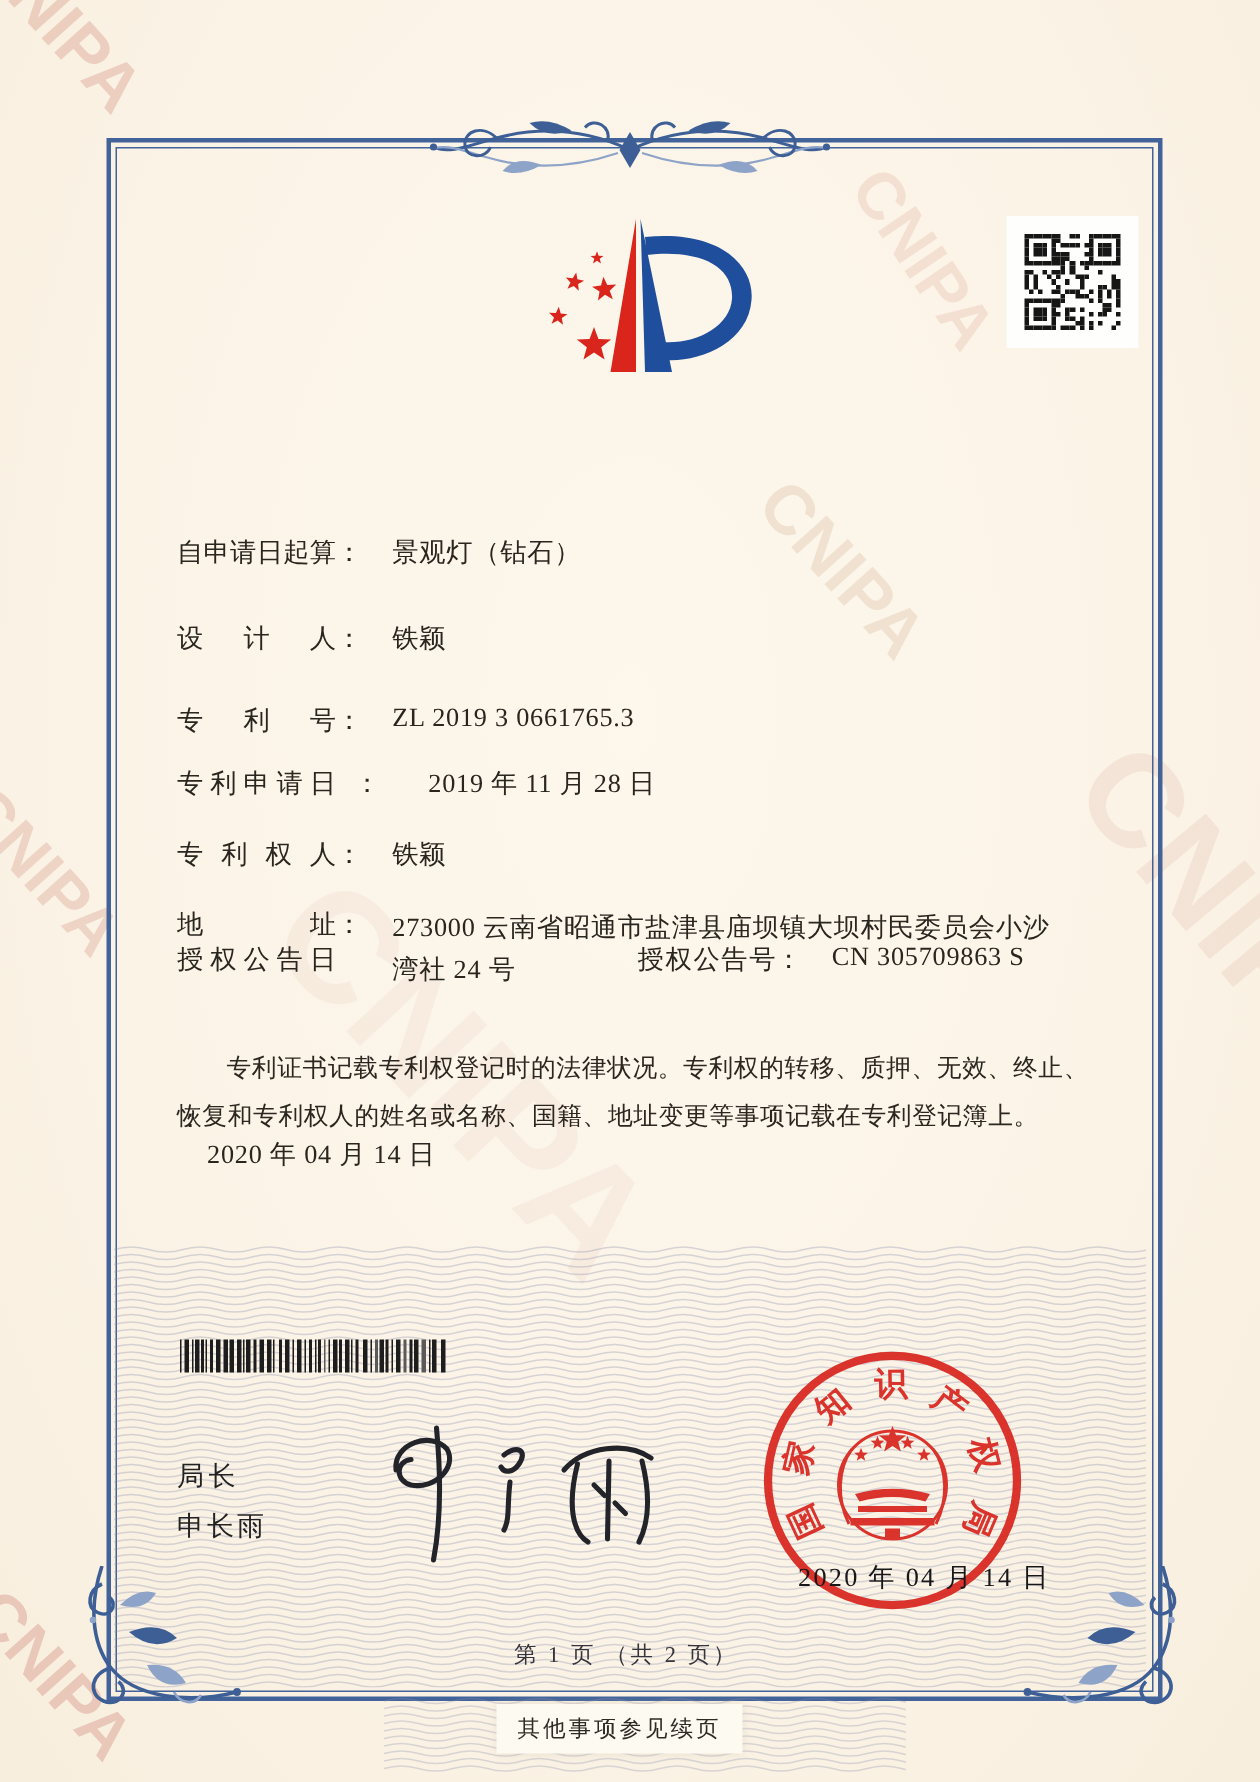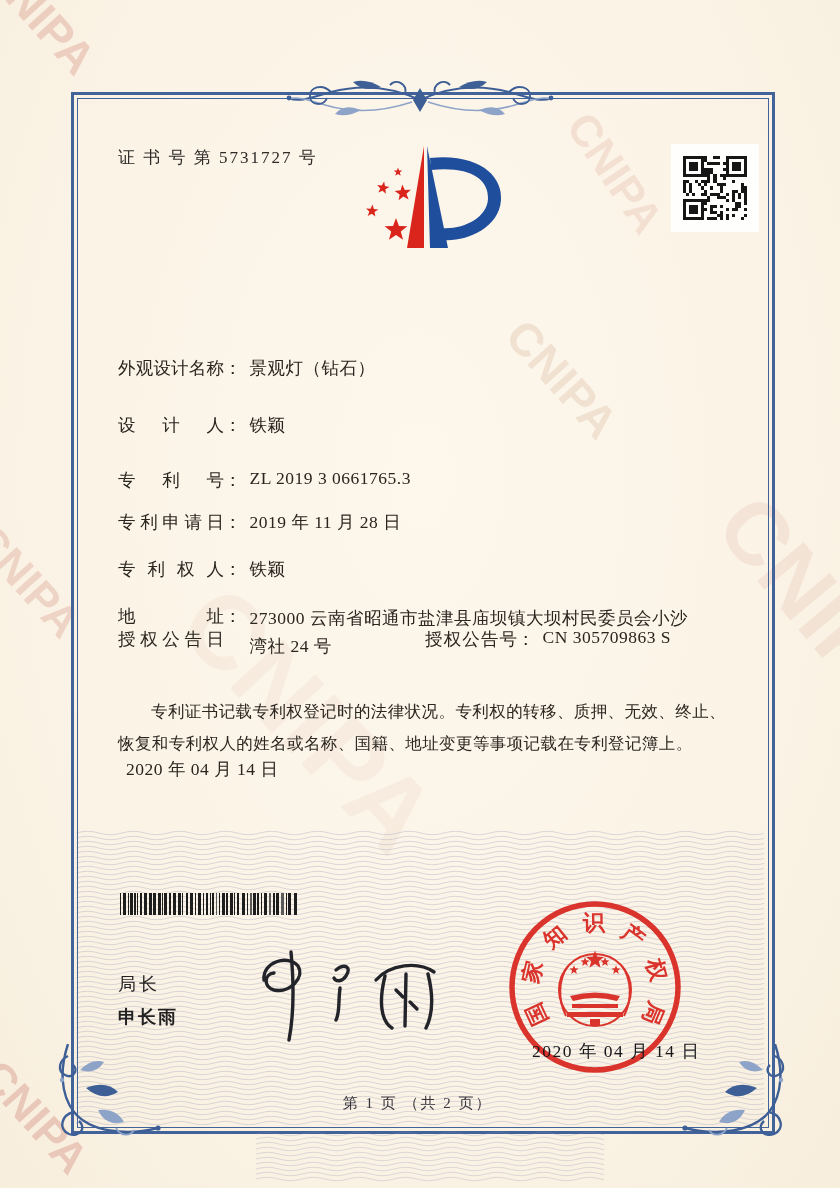--- a/index.html
+++ b/index.html
@@ -35,40 +35,40 @@
   .qr-grid{display:grid;grid-template-columns:repeat(21,3.1px);grid-auto-rows:3.1px;}
   .qr-grid .q{background:#161616;}
 
   .title{position:absolute;left:0;top:256px;width:840px;margin:0;text-align:center;
          font-size:43px;font-weight:bold;color:#15120f;letter-spacing:9px;}
 
   
   .row{position:absolute;left:118px;font-size:17.5px;color:#29251f;display:flex;align-items:flex-start;}
   .lbl{display:inline-block;width:106px;text-align:justify;text-align-last:justify;flex:0 0 106px;}
   .colon{flex:0 0 auto;}
-  .val{margin-left:8px;letter-spacing:.5px;}
+  .val{margin-left:20px;letter-spacing:.5px;}
   .row-name{top:356px;} .row-designer{top:413px;} .row-patno{top:468px;}
-  .row-filing{top:510px;} .row-patentee{top:557px;}
+  .row-filing{top:510px;gap:12px;} .row-patentee{top:557px;}
   .row-addr{top:604px;} .row-addr .val{width:452px;line-height:1.62;}
   .row-grant{top:627px;width:610px;flex-direction:column;}
   .pair2{position:absolute;left:307px;top:0;display:flex;}
   .pair2 .lbl{width:92px;flex:0 0 92px;}
 
   
   .body-text{position:absolute;left:118px;top:696px;width:608px;font-size:16.5px;color:#2b2620;
              line-height:1.93;letter-spacing:.4px;text-align:justify;}
   .body-text p{margin:0;text-indent:2em;}
 
   
   .barcode{position:absolute;left:120px;top:893px;height:22px;display:flex;align-items:stretch;}
   .barcode div{height:100%;}
 
   
   .sig-title{position:absolute;left:118px;top:972px;font-size:18px;color:#232222;letter-spacing:3px;}
-  .sig-name{position:absolute;left:118px;top:1005px;font-size:18px;color:#232222;letter-spacing:2px;font-weight:bold;}
+  .sig-name{position:absolute;left:118px;top:1005px;font-size:18px;color:#232222;letter-spacing:2px;}
   .sig-hand{position:absolute;left:248px;top:946px;}
 
   
   .seal{position:absolute;left:506px;top:898px;}
   .seal-date{position:absolute;left:532px;top:1039px;font-size:17.5px;color:#17171a;letter-spacing:1.5px;}
 
   .page-info{position:absolute;left:0;top:1094px;width:835px;text-align:center;
              font-size:15px;color:#36343c;letter-spacing:2px;}
   .cont-note{position:absolute;left:331px;top:1136px;background:#fdfaf1;
              padding:7px 14px;font-size:15px;color:#2e2a24;letter-spacing:2px;
@@ -205,21 +205,20 @@
       <path d="M22,12 c-9,4 -11,15 -3,19 c8,4 14,-5 8,-10"></path>
       <path d="M40,44 q20,-8 32,4 q-16,10 -32,-4" fill="#3d5f96" stroke="none"></path>
       <path d="M52,66 q18,-2 26,12 q-18,5 -26,-12" fill="#8ea3c8" stroke="none"></path>
       <path d="M34,26 q12,-12 24,-8 q-8,13 -24,8" fill="#8ea3c8" stroke="none"></path>
       <path d="M70,84 c4,8 14,9 18,2" stroke="#8ea3c8" stroke-width="1.8"></path>
       <circle cx="112" cy="84" r="2.6" fill="#3d5f96" stroke="none"></circle>
       <circle cx="16" cy="36" r="2.2" fill="#8ea3c8" stroke="none"></circle>
     </g>
   </svg>
 
-  <div class="cert-no">证 书 号 第 5731727 号</div>
 
   <svg class="logo" width="160" height="104" viewBox="0 0 160 104">
     <polygon fill="#d9251c" points="48.00,23.50 49.11,26.47 52.28,26.61 49.80,28.58 50.65,31.64 48.00,29.89 45.35,31.64 46.20,28.58 43.72,26.61 46.89,26.47"></polygon>
     <polygon fill="#d9251c" points="34.13,37.60 34.96,42.10 39.44,43.10 35.41,45.28 35.85,49.84 32.53,46.69 28.32,48.52 30.30,44.38 27.26,40.95 31.80,41.55"></polygon>
     <polygon fill="#d9251c" points="52.26,40.53 54.84,45.94 60.82,45.68 56.48,49.80 58.58,55.42 53.31,52.56 48.62,56.29 49.71,50.39 44.72,47.09 50.66,46.31"></polygon>
     <polygon fill="#d9251c" points="22.57,60.52 23.79,64.94 28.33,65.54 24.51,68.07 25.35,72.57 21.76,69.72 17.74,71.91 19.34,67.61 16.02,64.46 20.59,64.66"></polygon>
     <polygon fill="#d9251c" points="46.00,74.00 48.96,81.92 57.41,82.29 50.79,87.56 53.05,95.71 46.00,91.04 38.95,95.71 41.21,87.56 34.59,82.29 43.04,81.92"></polygon>
     <polygon points="74,2 57,104 74,104" fill="#d9251c"></polygon>
     <polygon points="77,2 80,104 98,104" fill="#1f4e9c"></polygon>
     <path d="M80,14 C130,9 153,33 151,56 C149,85 115,98 93,96 L91,84 C113,86 137,74 138,55 C139,34 118,22 81,26 Z" fill="#1f4e9c"></path>
@@ -666,21 +665,21 @@
         <div></div>
         <div></div>
         <div></div>
         <div class="q"></div>
         <div></div>
       </div>
   </div>
 
 
   <div class="row row-name">
-    <span class="lbl">外观设计名称</span>
+    <span class="lbl">自申请日起算</span>
       <span class="colon">：</span>
     <span class="val">景观灯（钻石）</span>
   </div>
   <div class="row row-designer">
     <span class="lbl">设 计 人</span>
       <span class="colon">：</span>
     <span class="val">铁颖</span>
   </div>
   <div class="row row-patno">
     <span class="lbl">专 利 号</span>
@@ -852,14 +851,15 @@
       <text x="49" y="46" transform="rotate(-39 49 39)">知</text>
       <text x="88" y="32" transform="rotate(-1 88 25)">识</text>
       <text x="127" y="45" transform="rotate(37 127 38)">产</text>
       <text x="150" y="79" transform="rotate(75 150 72)">权</text>
       <text x="147" y="122" transform="rotate(113 147 115)">局</text>
     </g>
   </svg>
   <div class="seal-date">2020 年 04 月 14 日</div>
 
   <div class="page-info">第 1 页 （共 2 页）</div>
+  <div class="cont-note">其他事项参见续页</div>
 
 </div>
 
 </body></html>

